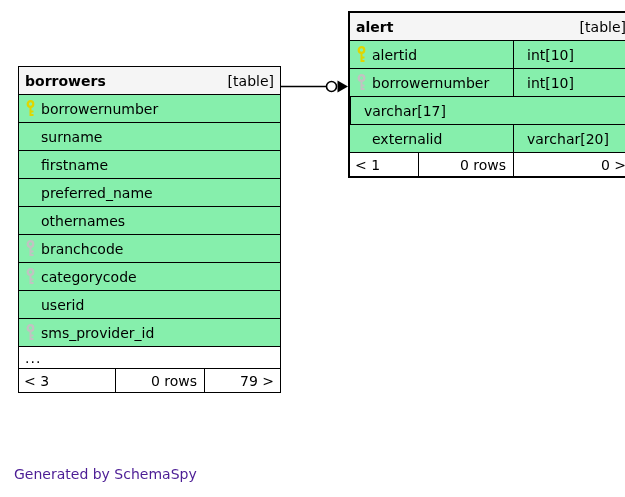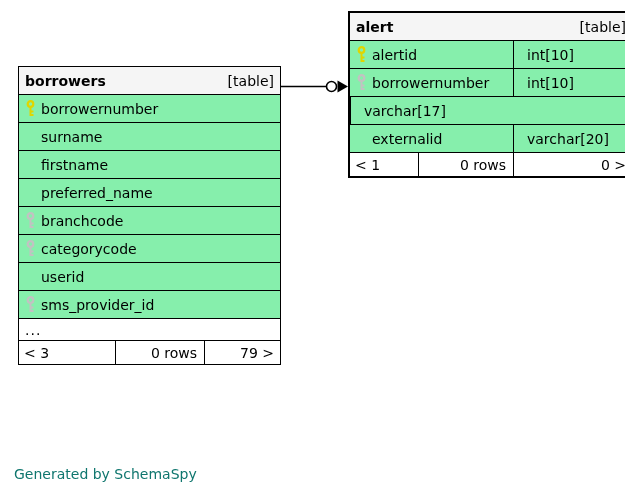--- a/index.html
+++ b/index.html
@@ -96,21 +96,21 @@
   #alert-node .cell.leftc{width:68px;}
   #alert-node .cell.mid{width:95px;}
   #alert-node .cell.rightc{flex:1;}
 
   
   #connector{position:absolute;left:281px;top:76px;width:67px;height:21px;}
 
   
   .credit{
     position:absolute;left:14px;top:466px;
-    color:#0f766e;font-size:14px;
+    color:#4c1d95;font-size:14px;
   }
 </style>
 </head>
 <body>
 
 <div class="canvas">
 
   <div class="table-node" id="borrowers-node" style="border-color: rgb(0, 0, 0); margin-top: 24px;">
     <div class="t-header" style="background: rgb(245, 245, 245);">
       <span class="t-name">borrowers</span>
@@ -137,20 +137,26 @@
         <div class="row">
           <span class="name-cell">
             <span class="key-slot"></span>
             <span class="col-name">firstname</span>
           </span>
         </div>
         <div class="row">
           <span class="name-cell">
             <span class="key-slot"></span>
             <span class="col-name">preferred_name</span>
+          </span>
+        </div>
+        <div class="row">
+          <span class="name-cell">
+            <span class="key-slot"></span>
+            <span class="col-name">othernames</span>
           </span>
         </div>
         <div class="row">
           <span class="name-cell">
             <span class="key-slot">
               <svg width="9" height="17" viewBox="0 0 9 17">
                 <circle cx="4.5" cy="4" r="2.8" fill="none" stroke="#c2c2c2" stroke-width="2.2"></circle>
                 <path d="M4.5 6.5 V16 M4.5 11.5 h3 M4.5 15 h3" stroke="#c2c2c2" stroke-width="2" fill="none"></path>
               </svg>
             </span>

